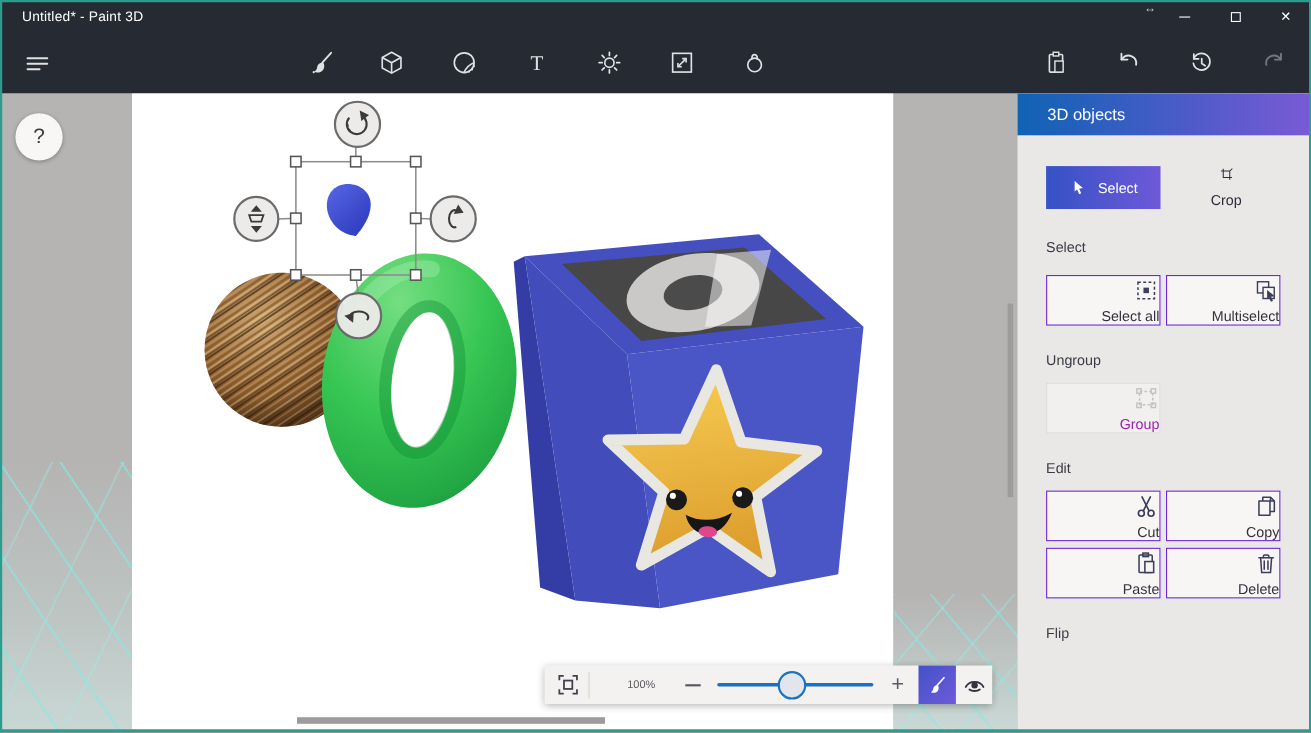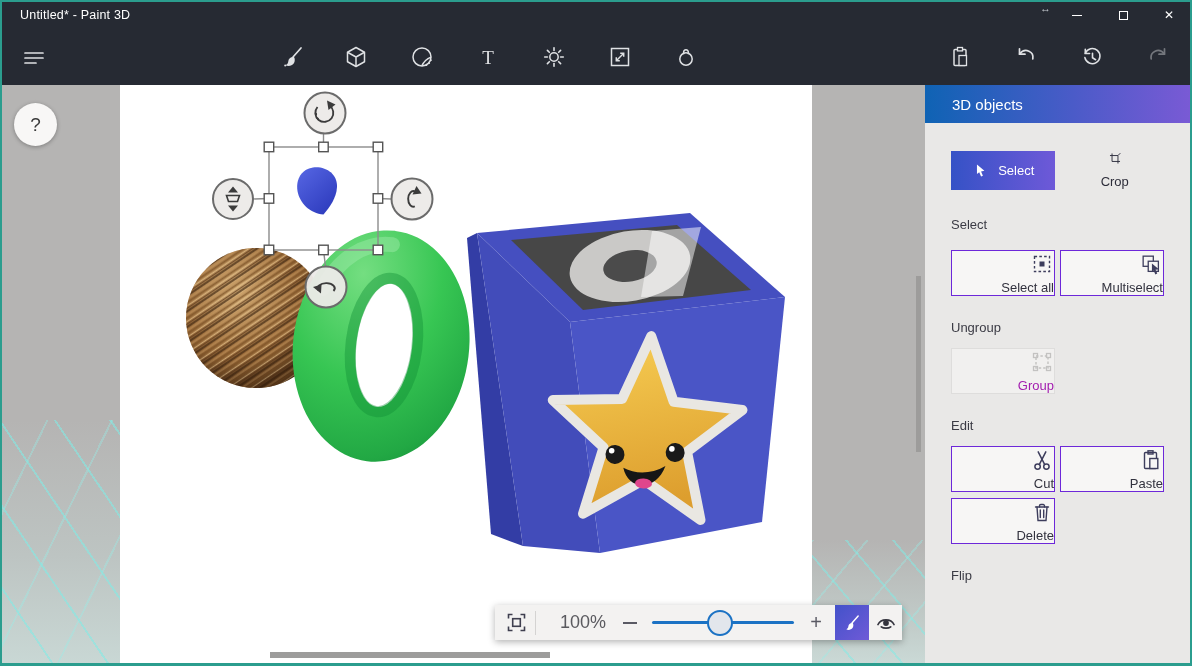--- a/index.html
+++ b/index.html
@@ -37,21 +37,21 @@
   .hscroll{position:absolute;left:270px;top:567px;width:280px;height:6px;background:#9d9c9b;}
   .vscroll{position:absolute;left:916px;top:191px;width:5px;height:176px;background:#9d9c9b;}
   .helpbtn{position:absolute;left:14px;top:18px;width:43px;height:43px;border-radius:50%;
     background:#f8f7f6;box-shadow:0 1px 4px rgba(0,0,0,.3);display:flex;align-items:center;
     justify-content:center;font-size:19px;color:#3a3a3a;}
   
   .zoombar{position:absolute;left:495px;top:520px;width:407px;height:35px;background:#f3f2f1;
     box-shadow:0 2px 7px rgba(0,0,0,.3);display:flex;align-items:center;}
   .zb-fit{margin-left:7px;width:28px;height:28px;display:flex;align-items:center;justify-content:center;}
   .zb-div{margin-left:5px;width:1px;height:24px;background:#d4d3d2;}
-  .zb-pct{margin-left:24px;width:46px;font-size:18px;color:#5a5a5f;text-align:center;}
+  .zb-pct{margin-left:24px;width:46px;font-size:10px;color:#5a5a5f;text-align:center;}
   .zb-minus{margin-left:14px;width:20px;height:20px;display:flex;align-items:center;justify-content:center;}
   .zb-minus i{display:block;width:14px;height:2px;background:#5a5a64;}
   .zb-slider{margin-left:12px;position:relative;width:142px;height:26px;}
   .zb-track{position:absolute;left:0;top:11.5px;width:100%;height:3px;background:#1b72c4;border-radius:2px;}
   .zb-thumb{position:absolute;left:calc(48% - 13px);top:0;width:26px;height:26px;border-radius:50%;
     background:#e2e6ec;border:2.5px solid #1b72c4;}
   .zb-plus{margin-left:12px;width:20px;height:20px;display:flex;align-items:center;justify-content:center;color:#5a5a64;font-size:20px;font-weight:300;}
   .zb-brush{margin-left:auto;width:34px;height:35px;display:flex;align-items:center;justify-content:center;
     background:linear-gradient(135deg,#4352ca,#6f5ad7);}
   .zb-eye{width:33px;height:35px;display:flex;align-items:center;justify-content:center;}
@@ -432,20 +432,30 @@
               <line x1="8.2" y1="3.8" x2="14.6" y2="16.4"></line>
               <line x1="15.8" y1="3.8" x2="9.4" y2="16.4"></line>
               <circle cx="7.6" cy="18.6" r="2.7"></circle>
               <circle cx="16.4" cy="18.6" r="2.7"></circle>
             </g>
           </svg>
           <span>Cut</span>
         </button>
         <button class="tile">
           <svg width="24" height="24" viewBox="0 0 24 24">
+            <g stroke="#3d3d5c" stroke-width="1.4" fill="none" stroke-linejoin="round">
+              <path d="M9,7.5 V4 H16 L19.5,7.5 V17 H15.5"></path>
+              <path d="M16,4 V7.5 H19.5"></path>
+              <rect x="5.5" y="7.5" width="10" height="13"></rect>
+            </g>
+          </svg>
+          <span>Copy</span>
+        </button>
+        <button class="tile">
+          <svg width="24" height="24" viewBox="0 0 24 24">
             <g stroke="#3d3d5c" stroke-width="1.4" fill="none">
               <rect x="5.5" y="4.5" width="12" height="16" rx="1"></rect>
               <rect x="9" y="2.8" width="5" height="3.2"></rect>
               <rect x="10.8" y="10.5" width="8" height="10" fill="#f7f6f5"></rect>
             </g>
           </svg>
           <span>Paste</span>
         </button>
         <button class="tile">
           <svg width="24" height="24" viewBox="0 0 24 24">

